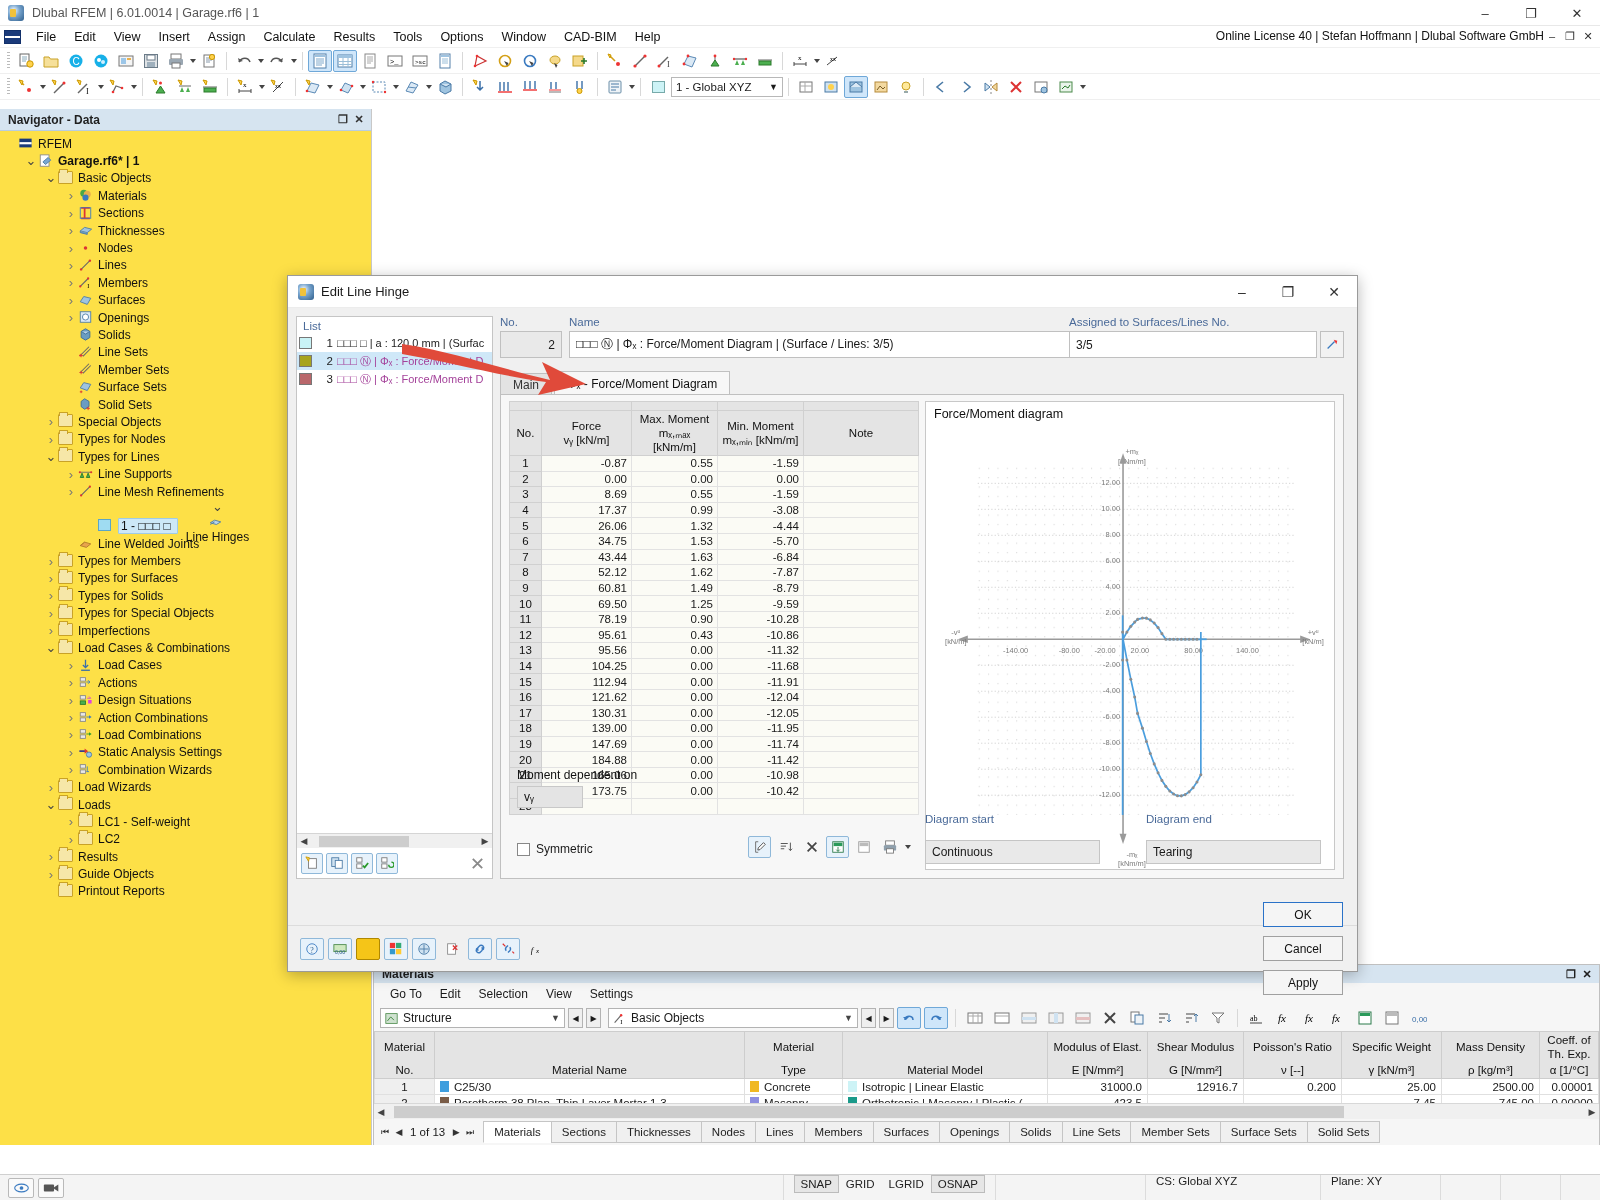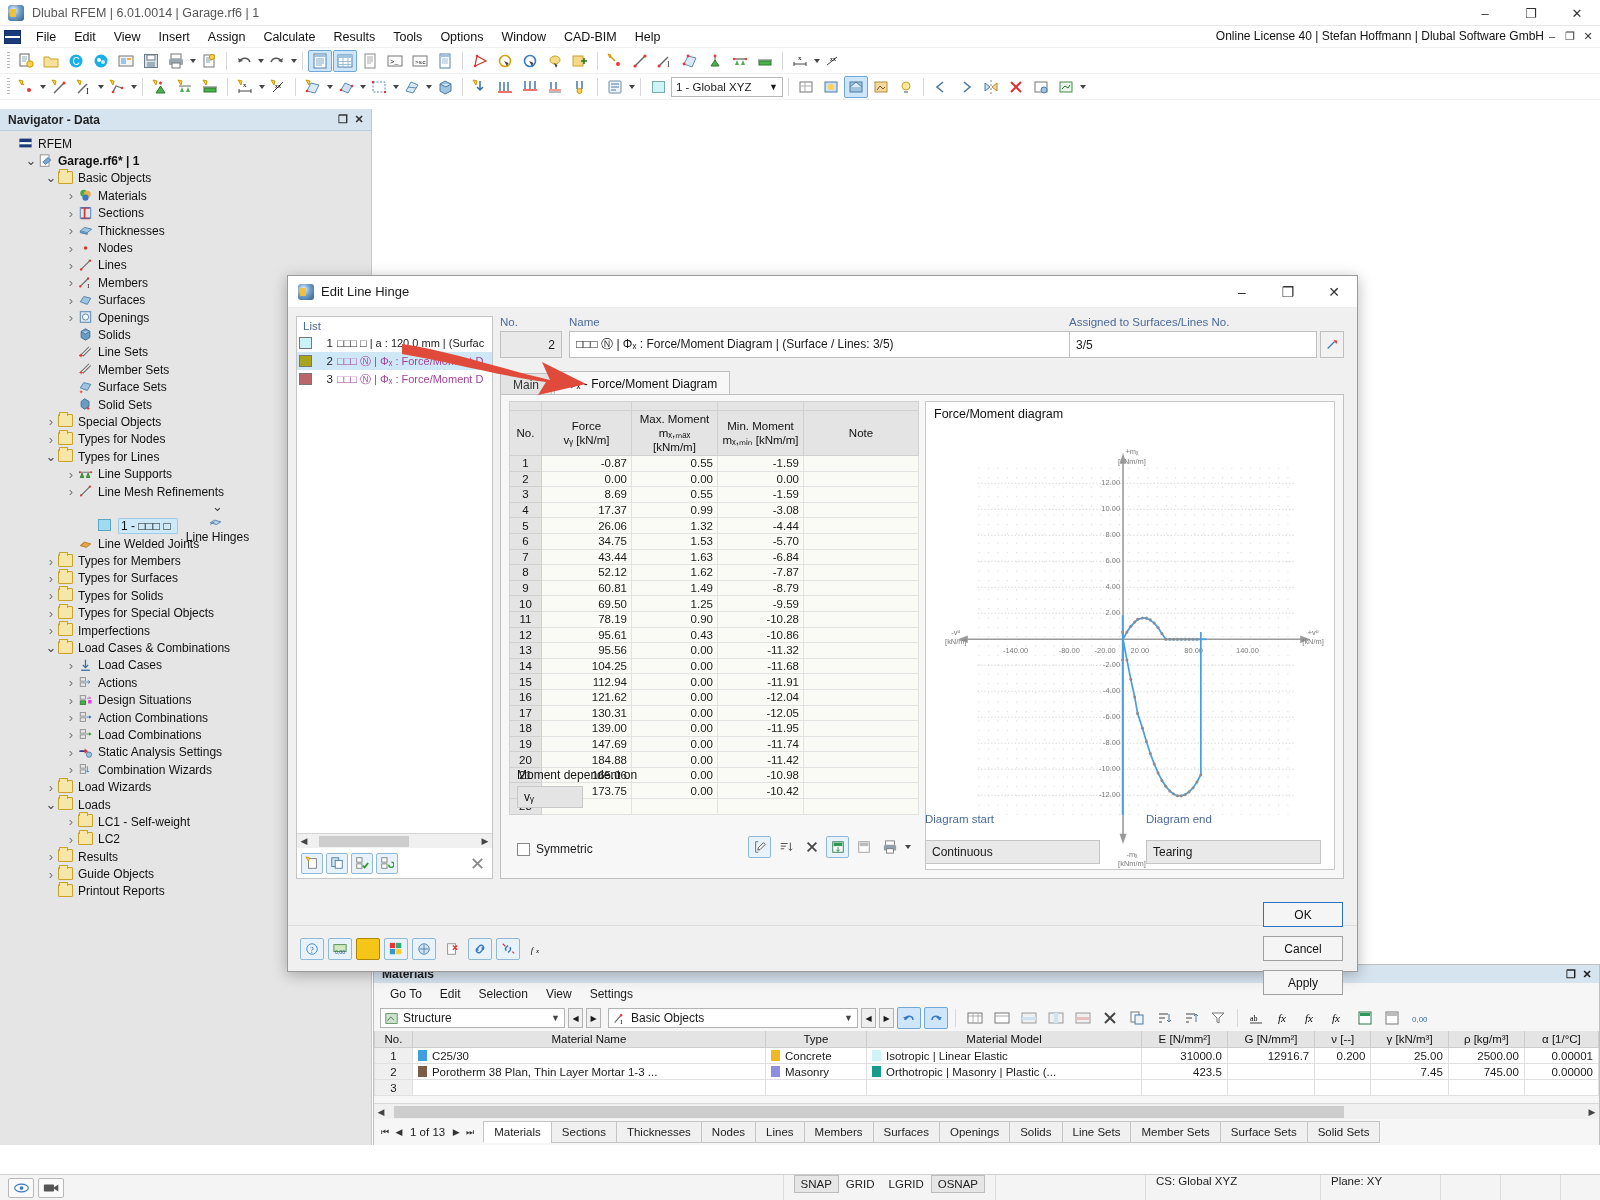--- a/index.html
+++ b/index.html
@@ -64,21 +64,21 @@
     border-top:4px solid #444; margin-left:1px;}
   .tb-combo { height:20px; border:1px solid #b8b8b8; background:#fff; display:flex;
     align-items:center; padding:0 4px; font-size:11.5px; gap:4px; }
 
   
   .workspace { position:absolute; left:0; top:109px; right:0; bottom:0; background:#fff; }
 
   
   .navigator {
     position:absolute; left:0; top:0; width:372px; bottom:55px;
-    background:#e5e5e5; border-right:1px solid #c8c8c8;
+    background:#fde047; border-right:1px solid #c8c8c8;
   }
   .nav-header {
     height:22px; background:#d6e4f0; display:flex;align-items:center;
     padding:0 4px 0 8px; font-size:12px; font-weight:bold; color:#1f1f1f;
     border-bottom:1px solid #b8cde0;
   }
   .nav-header .sp { flex:1; }
   .nav-header .hb { width:16px;height:16px;display:flex;align-items:center;justify-content:center;
      font-size:11px; color:#333; }
   .tree { padding:4px 0 0 4px; overflow:hidden; height:calc(100% - 22px); }
@@ -1243,20 +1243,32 @@
         </div>
       <div class="tb-btn">
           <svg class="ico" viewBox="0 0 16 16">
             <text x="1" y="12" font-size="8" fill="#3a6fa8" font-family="Liberation Sans">0,00</text>
           </svg>
         </div>
     </div>
 
     <table class="mtable">
       <thead>
+        <tr>
+          <th style="width:60px;border-bottom:none">Material</th>
+          <th style="width:310px;border-bottom:none"></th>
+          <th style="width:98px;border-bottom:none">Material</th>
+          <th style="width:205px;border-bottom:none"></th>
+          <th style="width:100px;border-bottom:none">Modulus of Elast.</th>
+          <th style="width:96px;border-bottom:none">Shear Modulus</th>
+          <th style="width:98px;border-bottom:none">Poisson's Ratio</th>
+          <th style="width:100px;border-bottom:none">Specific Weight</th>
+          <th style="width:98px;border-bottom:none">Mass Density</th>
+          <th style="border-bottom:none">Coeff. of Th. Exp.</th>
+        </tr>
         <tr>
           <th style="border-top:none">No.</th>
           <th style="border-top:none">Material Name</th>
           <th style="border-top:none">Type</th>
           <th style="border-top:none">Material Model</th>
           <th style="border-top:none">E [N/mm²]</th>
           <th style="border-top:none">G [N/mm²]</th>
           <th style="border-top:none">ν [--]</th>
           <th style="border-top:none">γ [kN/m³]</th>
           <th style="border-top:none">ρ [kg/m³]</th>

